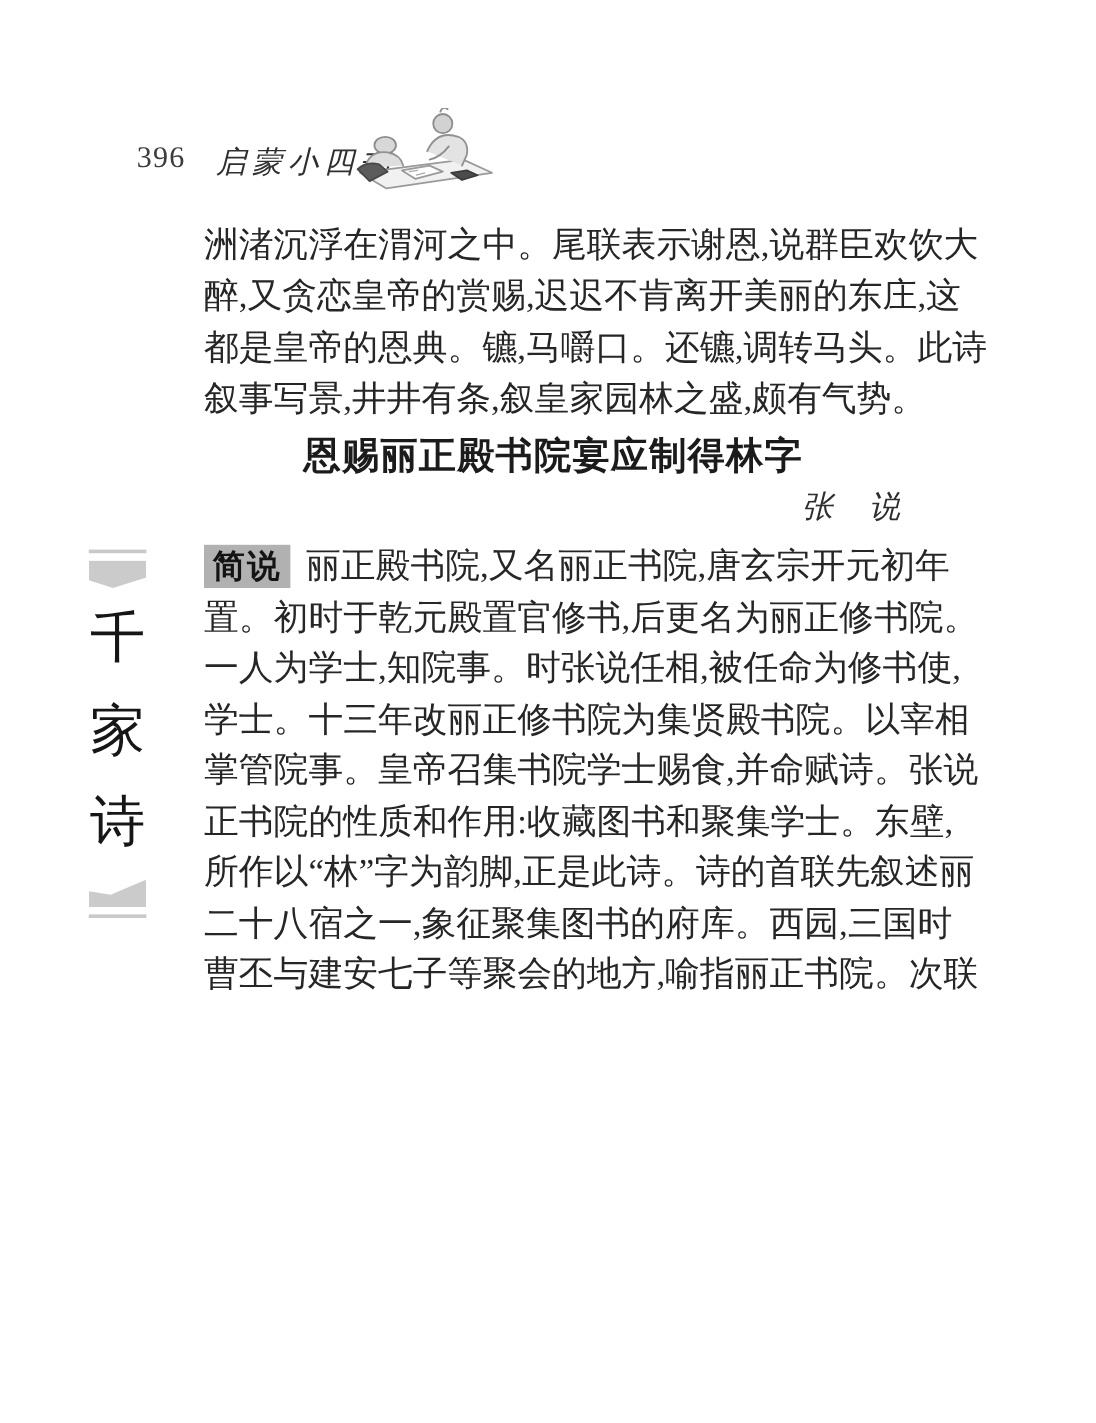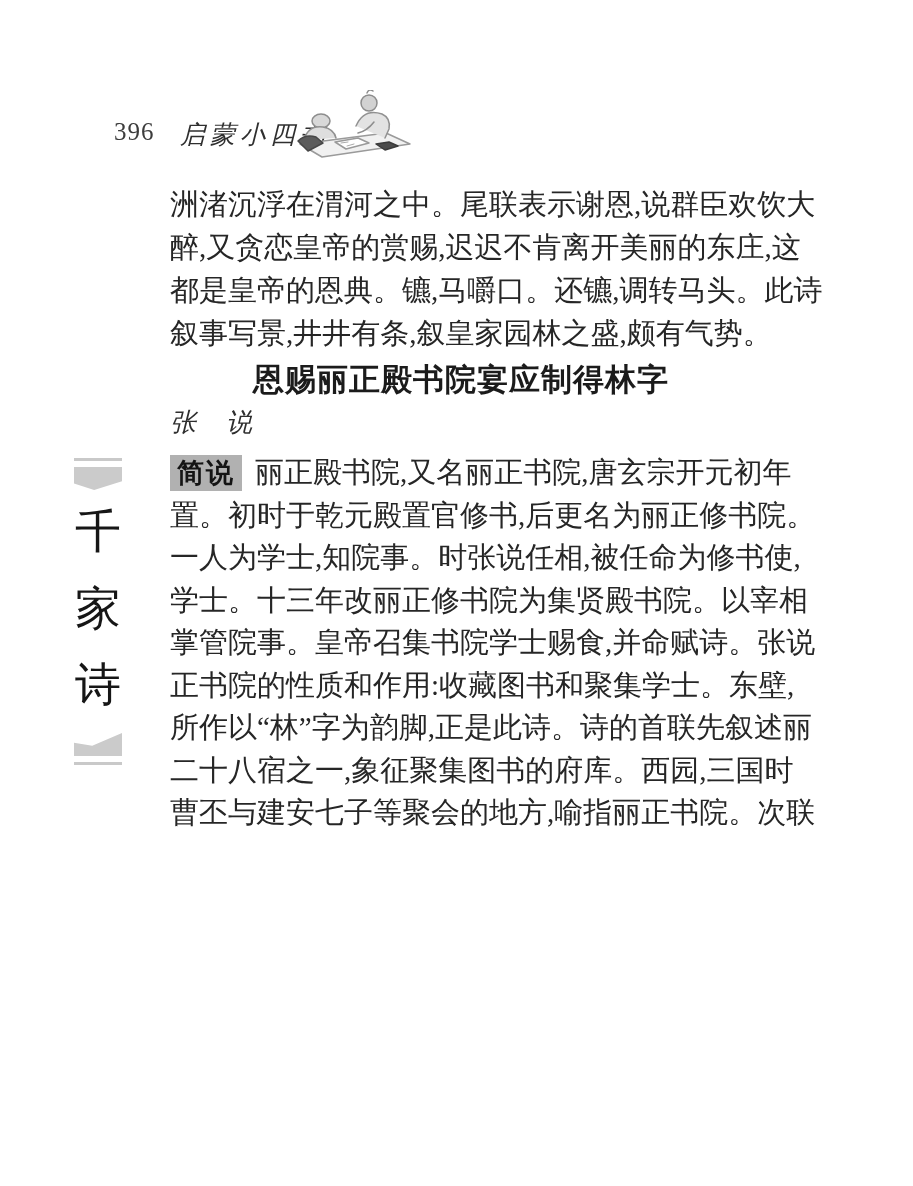--- a/index.html
+++ b/index.html
@@ -45,21 +45,21 @@
     font-size:29px; line-height:43px; white-space:nowrap;
     letter-spacing:0px; color:#262626;
   }
   .poem-title {
     margin-top:3px; height:44px; line-height:44px;
     text-align:center; font-size:31px; font-weight:bold; letter-spacing:1px;
     font-family:Liberation Sans, sans-serif; color:#1b1b1b;
     white-space:nowrap;
   }
   .poem-author {
-    height:42px; line-height:42px; text-align:left;
+    height:42px; line-height:42px; text-align:right;
     font-size:26px; font-style:italic; color:#2e2e2e; letter-spacing:2px;
   }
   .poem { margin:8px 0 0 112px; }
   .poem-line {
     font-size:28px; line-height:42px; font-style:italic;
     color:#2b2b2b; white-space:nowrap; letter-spacing:1px;
   }
   .commentary { margin-top:7px; }
   .commentary .body-line { line-height:42.5px; }
   .commentary-label {

